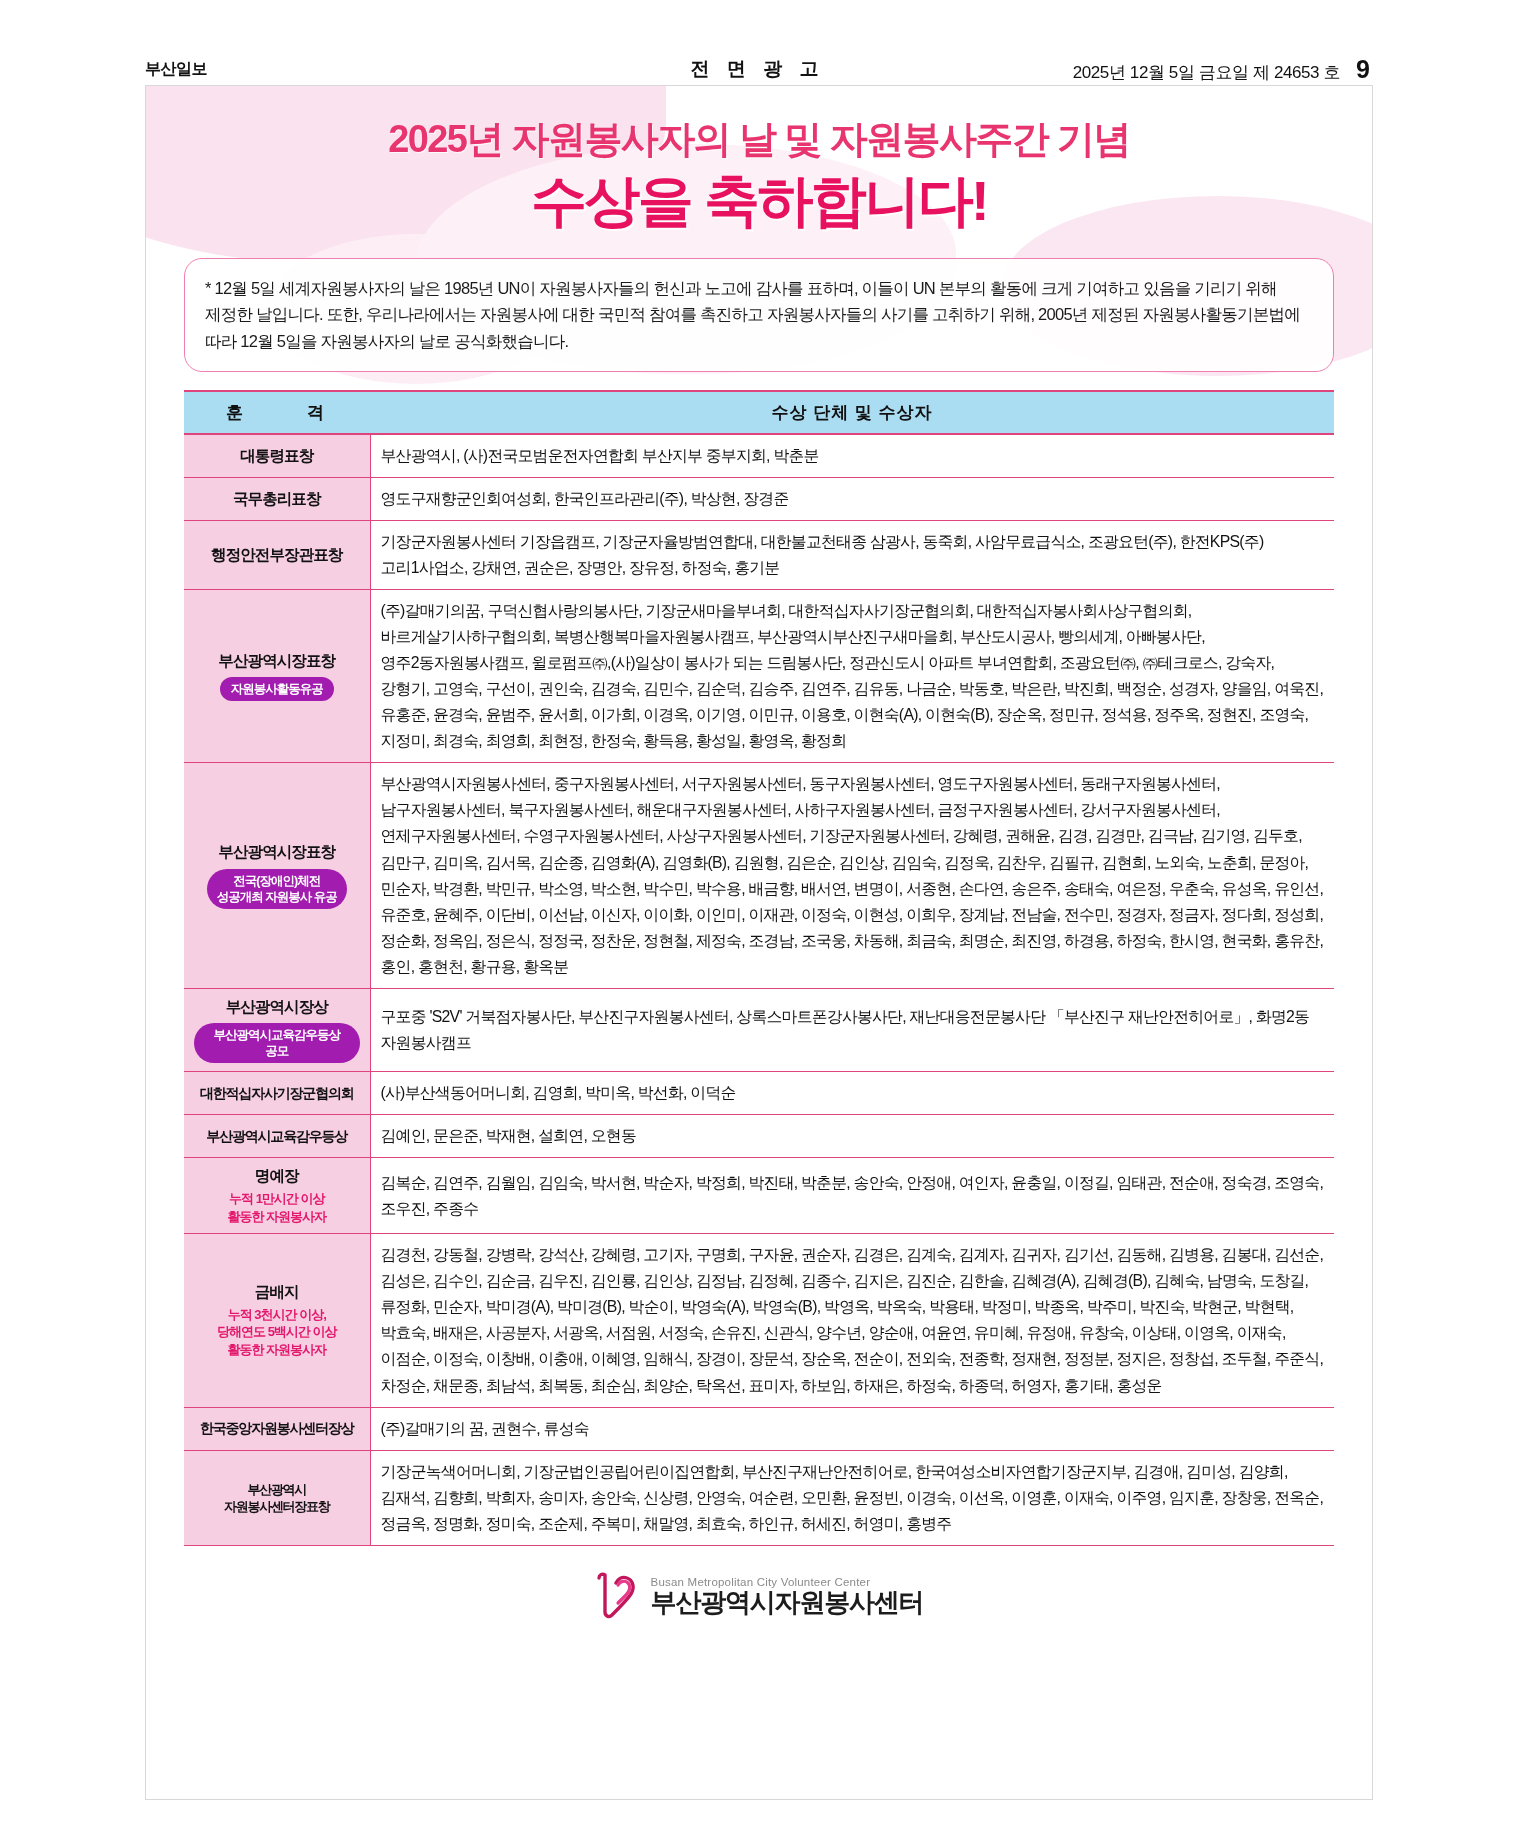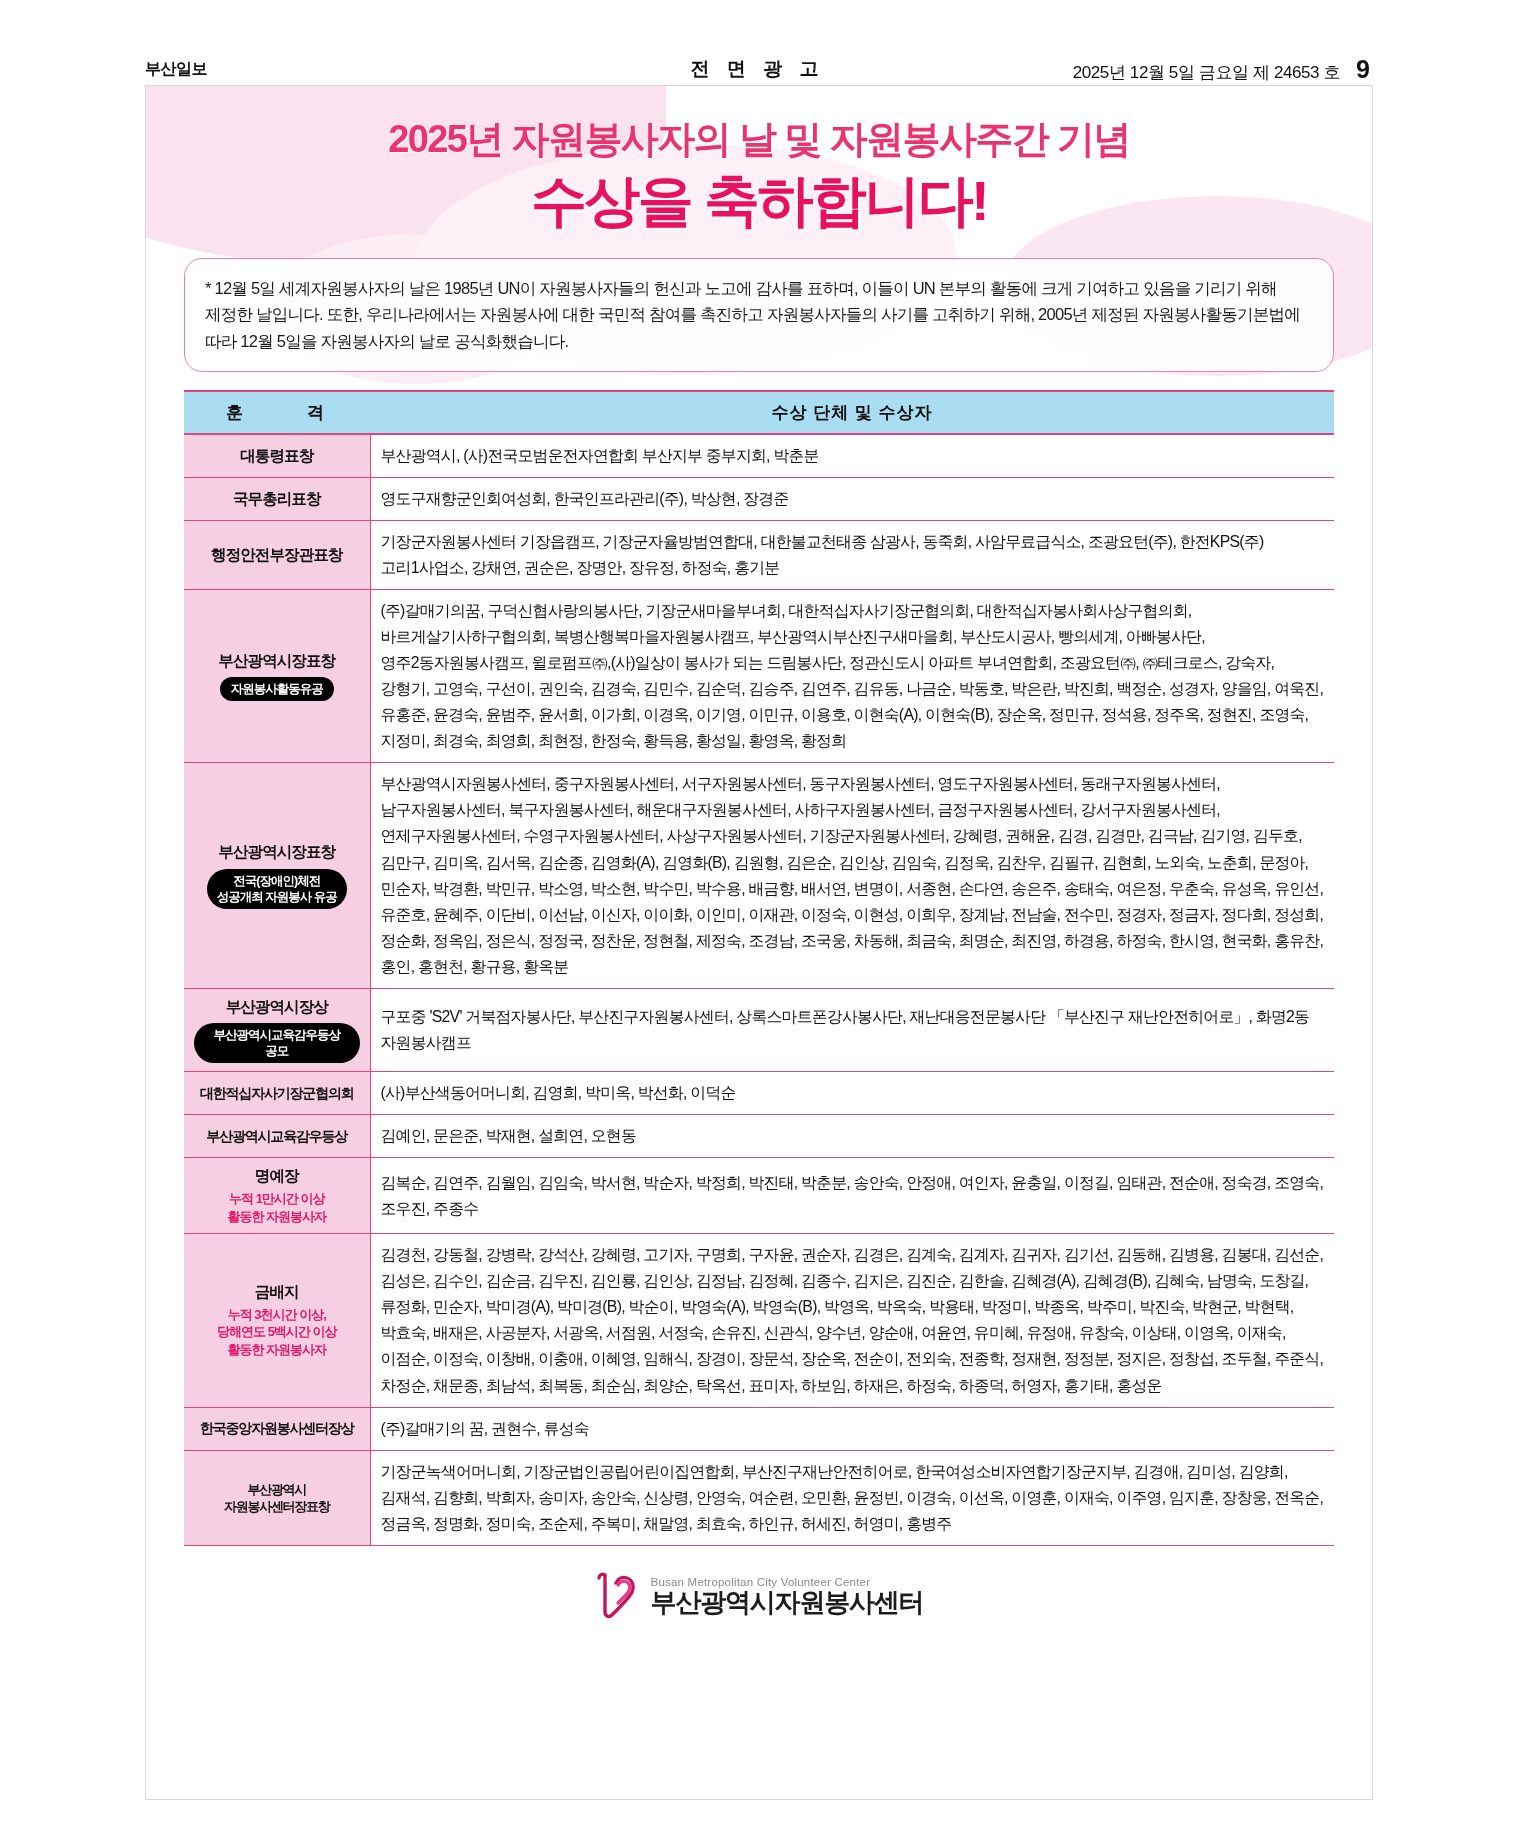--- a/index.html
+++ b/index.html
@@ -179,21 +179,21 @@
     margin-top: 3px;
     font-size: 13px;
     font-weight: bold;
     color: #e3186c;
     line-height: 1.36;
     letter-spacing: -1px;
   }
   .pill {
     display: inline-block;
     margin-top: 6px;
-    background: #000000;
+    background: #a21caf;
     color: #ffffff;
     border-radius: 20px;
     padding: 4px 11px;
     font-size: 12.5px;
     font-weight: bold;
     line-height: 1.28;
     letter-spacing: -1px;
     white-space: nowrap;
     text-align: center;
   }

